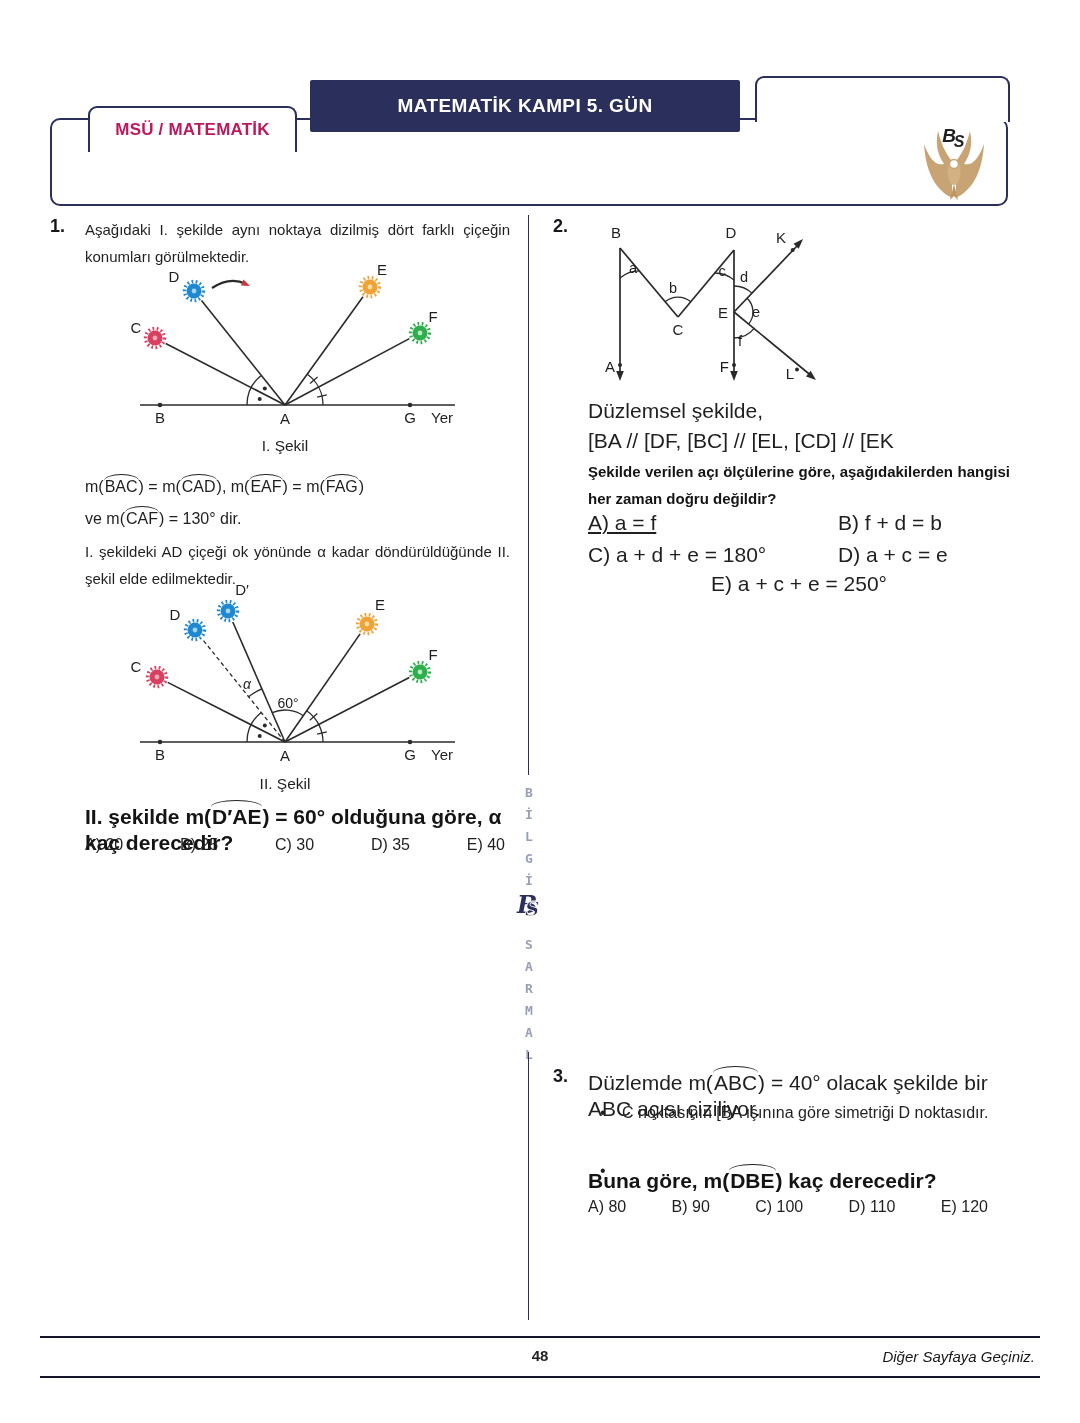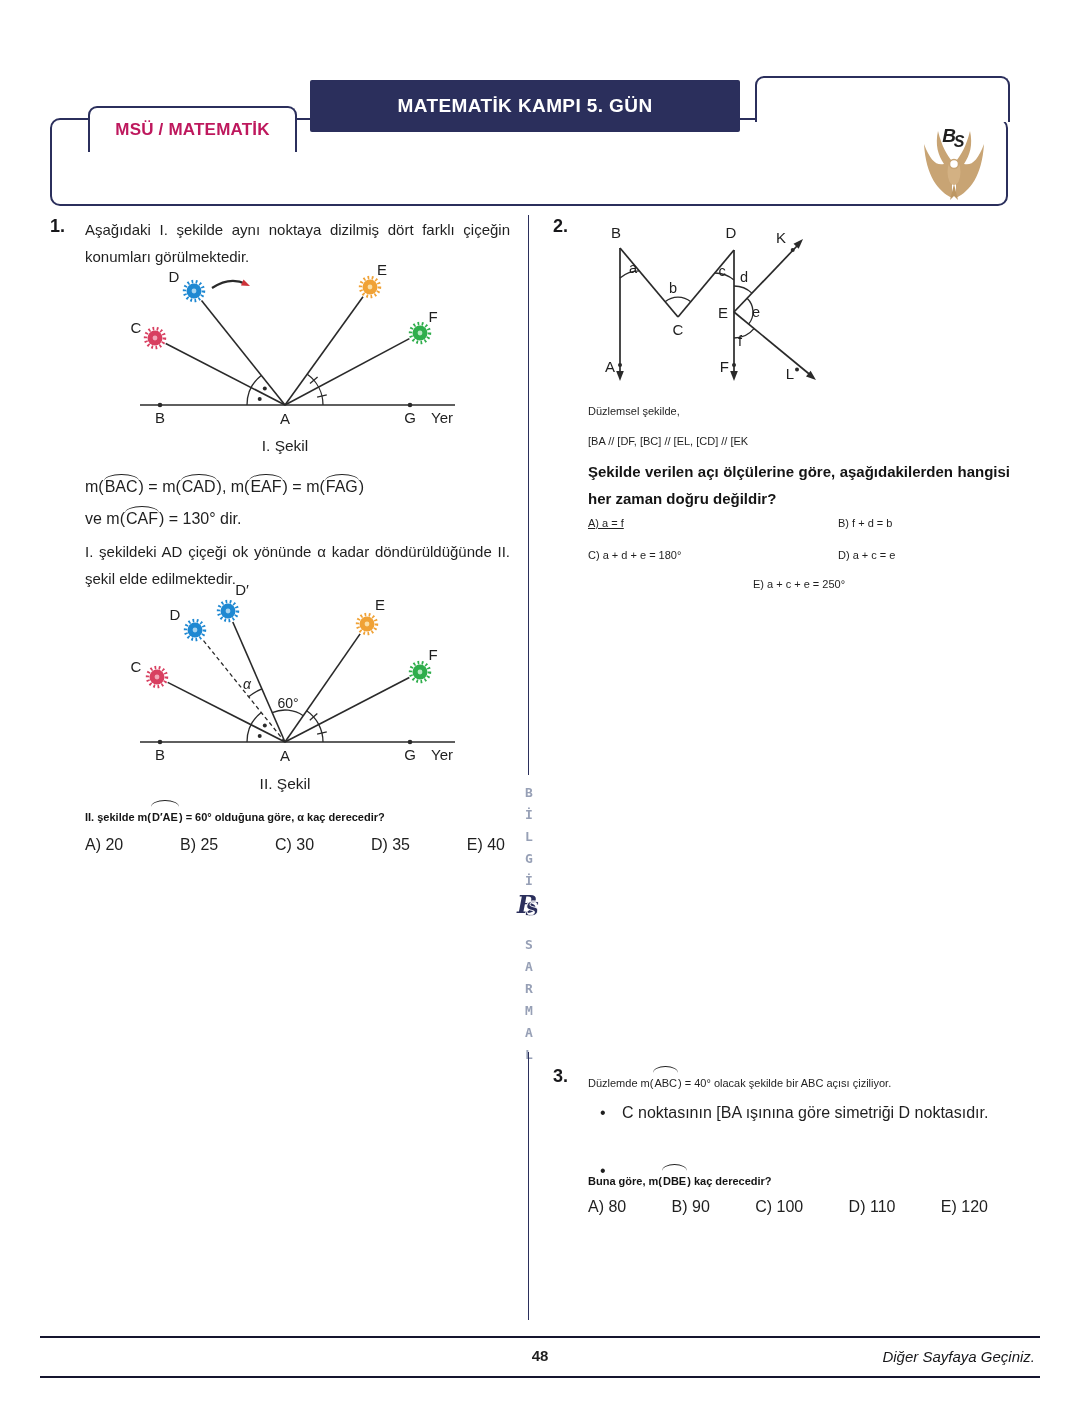--- a/index.html
+++ b/index.html
@@ -21,21 +21,21 @@
   .strip{left:516px;top:786px;width:26px;display:flex;flex-direction:column;align-items:center;gap:8px;
          font-family:"DejaVu Sans Mono",monospace;font-size:13px;font-weight:bold;color:#97a0b6;}
   .strip span{line-height:14px;}
   .monogram{position:relative;width:26px;height:30px;margin:2px 0;}
   .monogram .mB,.monogram .mS{position:absolute;font-family:"DejaVu Serif",serif;font-style:italic;font-weight:bold;color:#2b2f5c;}
   .monogram .mB{left:1px;top:0;font-size:24px;}
   .monogram .mS{left:9px;top:4px;font-size:20px;-webkit-text-stroke:.8px #fff;}
   
   .qnum{font-weight:bold;font-size:18px;color:#17171a;}
   .body-text{font-size:15px;line-height:27px;text-align:justify;}
-  .line-text{font-size:11px;line-height:26px;}
+  .line-text{font-size:21px;line-height:26px;}
   .bold{font-weight:bold;color:#141414;}
   .opts{display:flex;justify-content:space-between;font-size:16px;}
   
   .hat{position:relative;display:inline-block;padding:4px 1px 0 1px;}
   .hat::before{content:"";position:absolute;left:0;right:0;top:0;height:6px;
     border-top:1.7px solid #222;border-radius:50% 50% 0 0 / 100% 100% 0 0;}
   .eq{font-size:16px;}
   .bullet-dot{position:absolute;left:12px;top:0;}
   .bullet-line{position:relative;padding-left:34px;font-size:16px;line-height:26px;}
   

